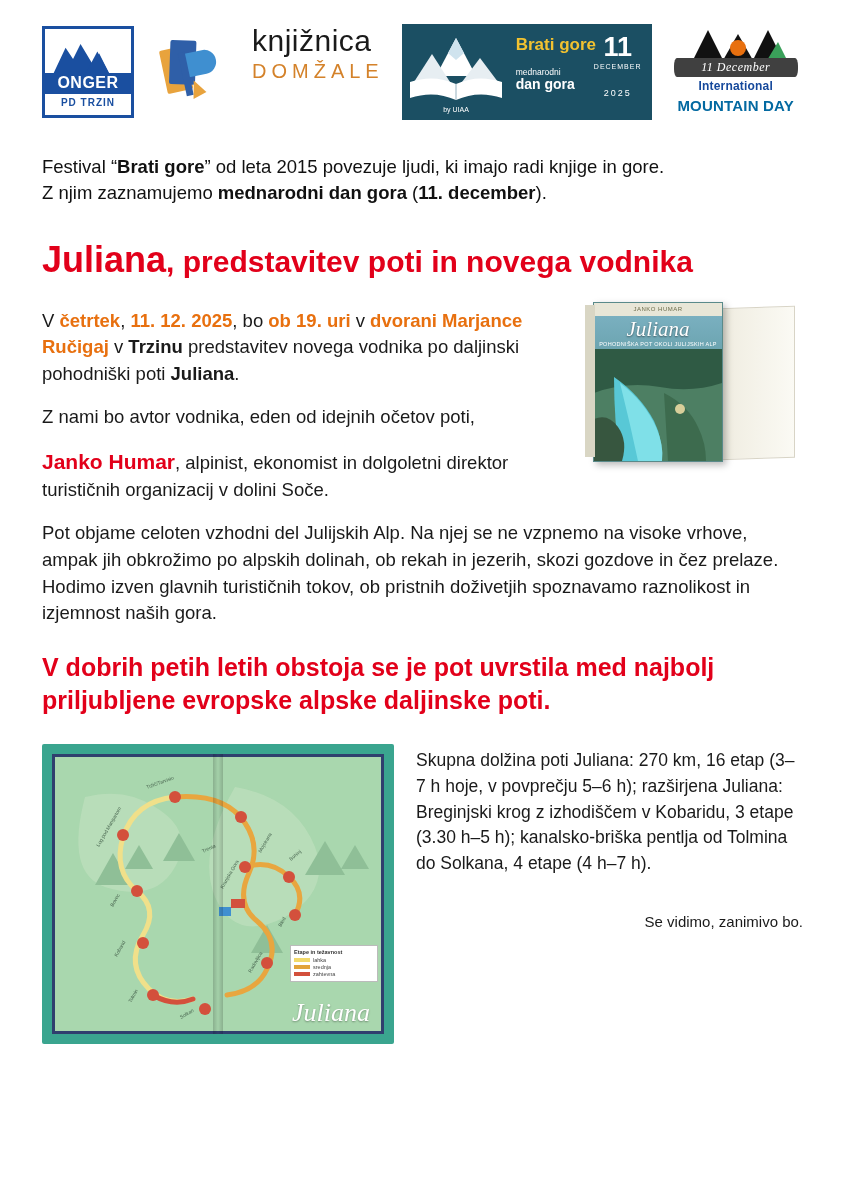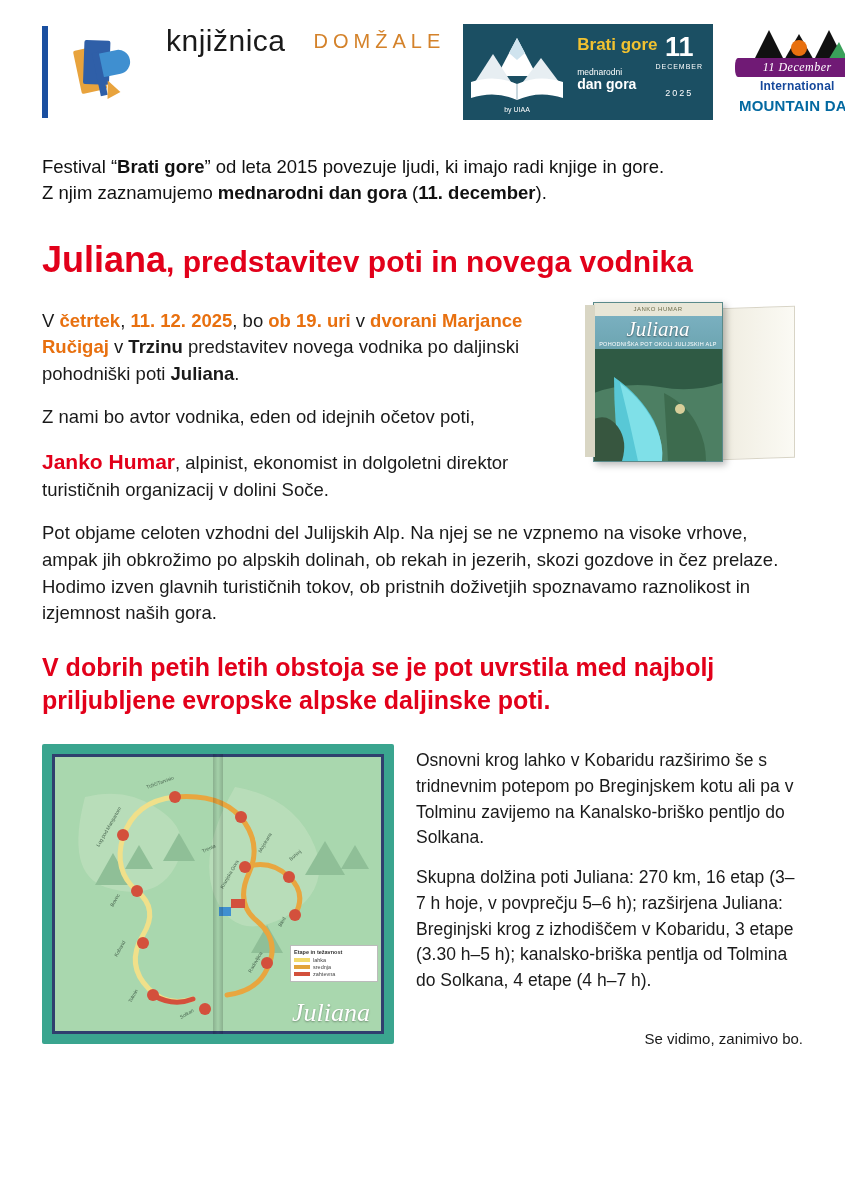--- a/index.html
+++ b/index.html
@@ -81,24 +81,24 @@
   }
 
   
   .logo-kd-mark {
     width: 86px;
     height: 92px;
     position: relative;
   }
   .logo-knjiznica {
     display: flex;
+    flex-direction: column;
     justify-content: flex-start;
     height: 92px;
     margin-left: -4px;
-    gap: 28px;
   }
   .logo-knjiznica .kn {
     font-size: 30px;
     color: #1a1a1a;
     line-height: 1;
     letter-spacing: .5px;
   }
   .logo-knjiznica .dm {
     font-size: 20px;
     color: #d4822a;
@@ -173,21 +173,21 @@
     height: 96px;
     position: relative;
     flex: none;
   }
   .logo-imd .brush {
     position: absolute;
     left: 4px;
     top: 34px;
     width: 124px;
     height: 19px;
-    background: #701a75;
+    background: #404040;
     border-radius: 3px/8px;
   }
   .logo-imd .brush span {
     color: #ffffff;
     font-size: 12px;
     font-style: italic;
     font-family: "Liberation Serif", serif;
     display: block;
     text-align: center;
     line-height: 19px;
@@ -611,19 +611,18 @@
         <div class="lg-row">
           <span class="sw" style="background:#d3503c"></span>
           <span>zahtevna</span>
         </div>
       </div>
 
       <div class="juliana-word">Juliana</div>
     </div>
 
     <div class="bottom-text">
-      <p>Osnovni krog lahko v Kobaridu razširimo še s tridnevnim potepom po Breginjskem kotu ali pa v Tolminu zavijemo na Kanalsko-briško pentljo do Solkana.</p>
       <p class="tight">Skupna dolžina poti Juliana: 270 km, 16 etap (3–7 h hoje, v povprečju 5–6 h); razširjena Juliana: Breginjski krog z izhodiščem v Kobaridu, 3 etape (3.30 h–5 h); kanalsko-briška pentlja od Tolmina do Solkana, 4 etape (4 h–7 h).</p>
       <div class="closing">Se vidimo, zanimivo bo.</div>
     </div>
   </div>
 
 </div>
 
 </body></html>

